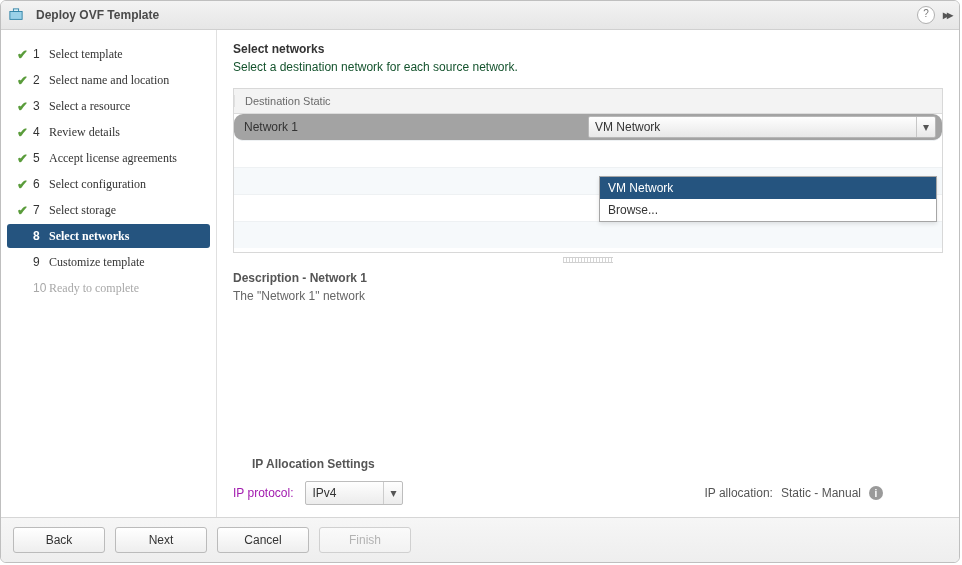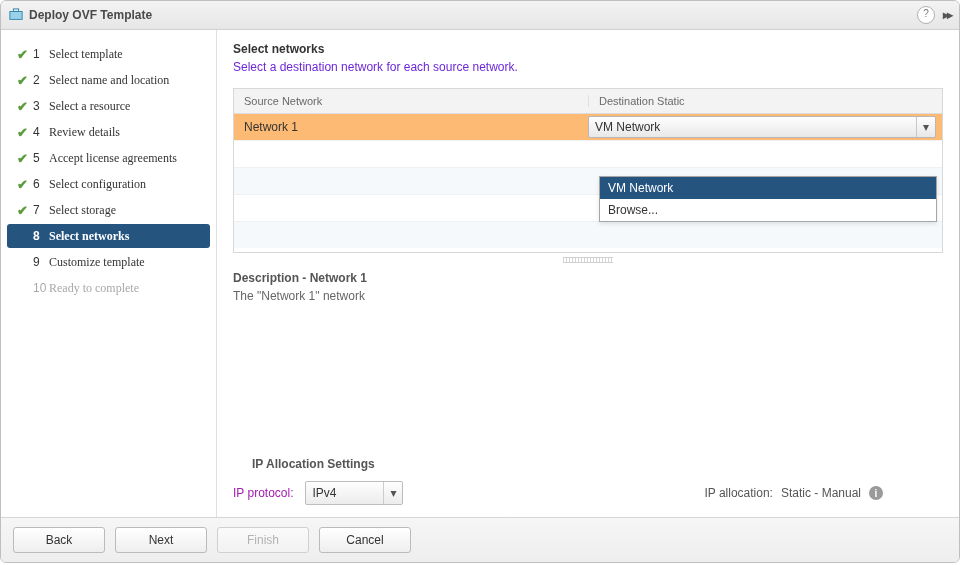--- a/index.html
+++ b/index.html
@@ -30,20 +30,21 @@
     padding: 0 8px;
   }
   .titlebar .title-icon {
     width: 14px; height: 14px;
     margin-right: 6px;
   }
   .titlebar .title-text {
     font-weight: bold;
     color: #4a4a4a;
     flex: 1;
+    margin-left: 7px;
   }
   .titlebar .title-help {
     width: 16px; height: 16px;
     border: 1px solid #b0b0b0;
     border-radius: 50%;
     color: #777;
     font-size: 10px;
     line-height: 14px;
     text-align: center;
     margin-right: 8px;
@@ -100,21 +101,21 @@
     flex-direction: column;
     min-height: 0;
     position: relative;
   }
   .main h2 {
     margin: 0 0 4px 0;
     font-size: 12px;
     font-weight: bold;
     color: #333;
   }
-  .subtitle { color: #6d28d9; margin-bottom: 14px; }
+  .subtitle { color: #14532d; margin-bottom: 14px; }
 
   .nettable {
     border: 1px solid #d8d8d8;
     height: 165px;
     box-sizing: border-box;
   }
   .nettable .headrow {
     display: flex;
     background: #f3f3f3;
     border-bottom: 1px solid #dcdcdc;
@@ -122,21 +123,21 @@
     align-items: center;
     color: #6a6a6a;
     font-size: 11px;
   }
   .nettable .row {
     display: flex;
     height: 26px;
     align-items: center;
     border-bottom: 1px solid #eef1f3;
   }
-  .nettable .row.sel { background: #fdba74; }
+  .nettable .row.sel { background: #a3a3a3; border-radius: 9px; }
   .nettable .row.alt { background: #f6f9fb; }
   .col-src { width: 50%; padding-left: 10px; box-sizing: border-box; }
   .col-dst { width: 50%; padding-left: 10px; box-sizing: border-box; border-left: 1px solid #e0e0e0; }
 
   .dst-combo {
     margin: 0 6px 0 0;
     height: 20px;
     background: linear-gradient(#fefefe, #e8e8e8);
     border: 1px solid #b7b7b7;
     border-radius: 2px;
@@ -320,21 +321,20 @@
         <span class="label">Ready to complete</span>
       </div>
     </div>
 
     <div class="main">
       <h2>Select networks</h2>
       <div class="subtitle">Select a destination network for each source network.</div>
 
       <div class="nettable">
         <div class="headrow">
-          <div class="col-src">Source Network</div>
           <div class="col-dst">Destination Static</div>
         </div>
         <div class="row sel">
           <div class="col-src">Network 1</div>
           <div class="col-dst" style="padding-left:0;border-left:none;">
             <div class="dst-combo">
               <span class="value">VM Network</span>
               <span class="arrow">▾</span>
             </div>
           </div>
@@ -385,16 +385,16 @@
             <span class="info-icon">i</span>
           </div>
         </div>
       </div>
     </div>
   </div>
 
   <div class="footer">
     <div class="btn">Back</div>
     <div class="btn">Next</div>
+    <div class="btn">Cancel</div>
     <div class="btn disabled">Finish</div>
-    <div class="btn">Cancel</div>
   </div>
 </div>
 
 </body></html>

